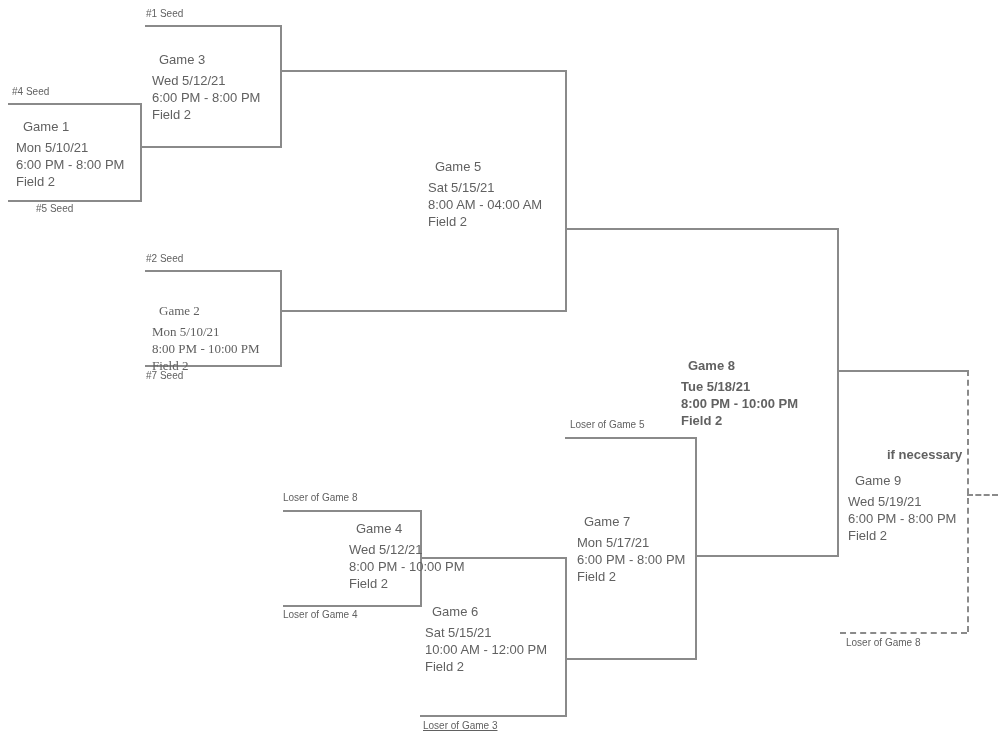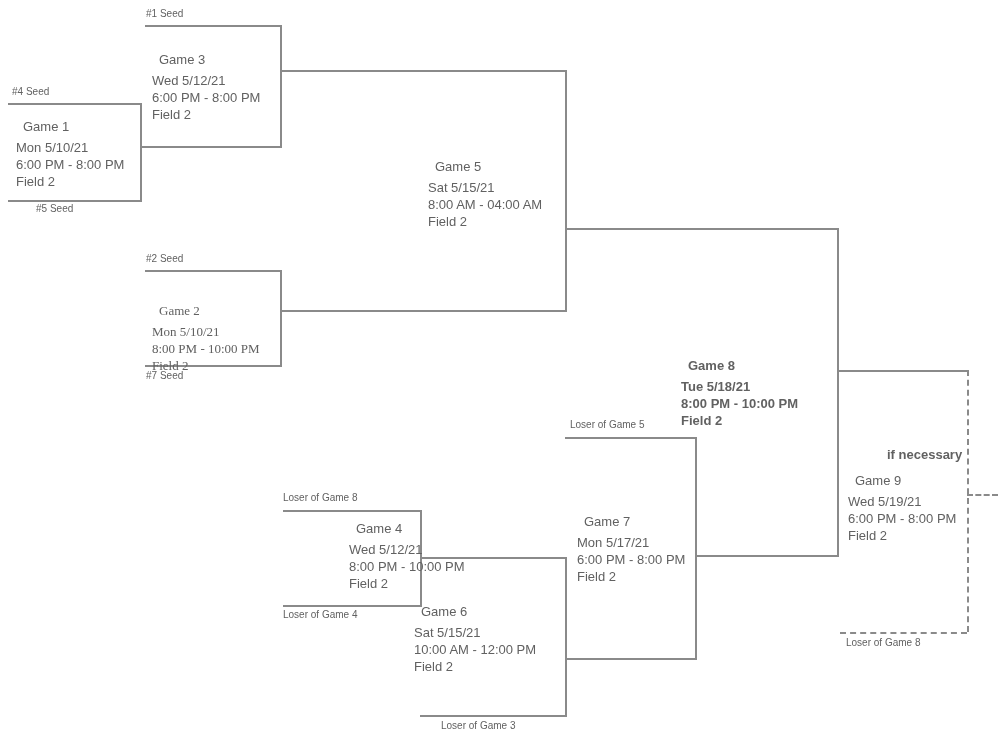--- a/index.html
+++ b/index.html
@@ -68,21 +68,21 @@
   <div class="vl dashed" style="left:967px; top:370px; height:262px;"></div>
   <div class="hl dashed" style="left:967px; top:494px; width:31px;"></div>
 
   <div class="lbl" style="left:146px; top:8px;">#1 Seed</div>
   <div class="lbl" style="left:12px;  top:86px;">#4 Seed</div>
   <div class="lbl" style="left:12px;  top:203px;margin-left:24px;">#5 Seed</div>
   <div class="lbl" style="left:146px; top:253px;">#2 Seed</div>
   <div class="lbl" style="left:146px; top:370px;">#7 Seed</div>
   <div class="lbl" style="left:283px; top:492px;">Loser of Game 8</div>
   <div class="lbl" style="left:283px; top:609px;">Loser of Game 4</div>
-  <div class="lbl" style="left:441px; top:720px;">Loser of Game 3</div>
+  <div class="lbl" style="left:423px; top:720px;text-decoration:underline;">Loser of Game 3</div>
   <div class="lbl" style="left:570px; top:419px;">Loser of Game 5</div>
   <div class="lbl" style="left:846px; top:637px;">Loser of Game 8</div>
 
   <div class="game" style="left:16px; top:118px;">
     <div class="game-title">Game 1</div>
     <div class="game-date">Mon 5/10/21</div>
     <div class="game-time">6:00 PM - 8:00 PM</div>
     <div class="game-field">Field 2</div>
   </div>
 
@@ -107,21 +107,21 @@
     <div class="game-field">Field 2</div>
   </div>
 
   <div class="game" style="left:309px; top:520px;margin-left:40px;">
     <div class="game-title">Game 4</div>
     <div class="game-date">Wed 5/12/21</div>
     <div class="game-time">8:00 PM - 10:00 PM</div>
     <div class="game-field">Field 2</div>
   </div>
 
-  <div class="game" style="left:414px; top:603px;">
+  <div class="game" style="left:425px; top:603px;">
     <div class="game-title">Game 6</div>
     <div class="game-date">Sat 5/15/21</div>
     <div class="game-time">10:00 AM - 12:00 PM</div>
     <div class="game-field">Field 2</div>
   </div>
 
   <div class="game" style="left:577px; top:513px;">
     <div class="game-title">Game 7</div>
     <div class="game-date">Mon 5/17/21</div>
     <div class="game-time">6:00 PM - 8:00 PM</div>

